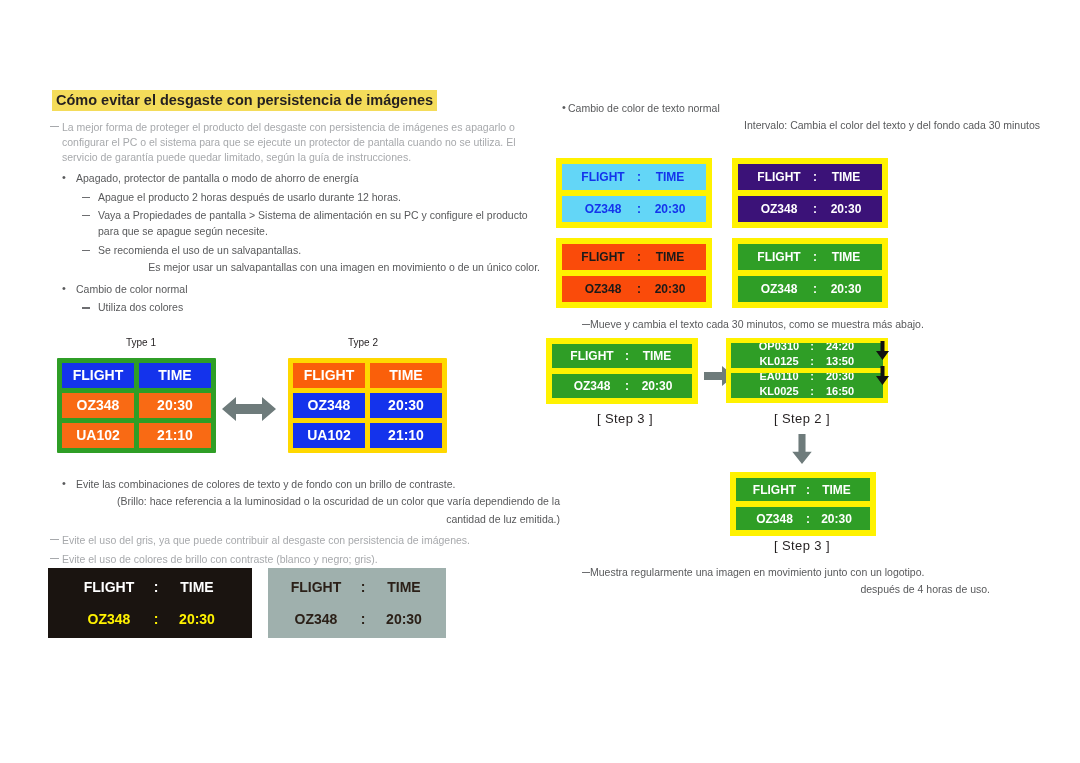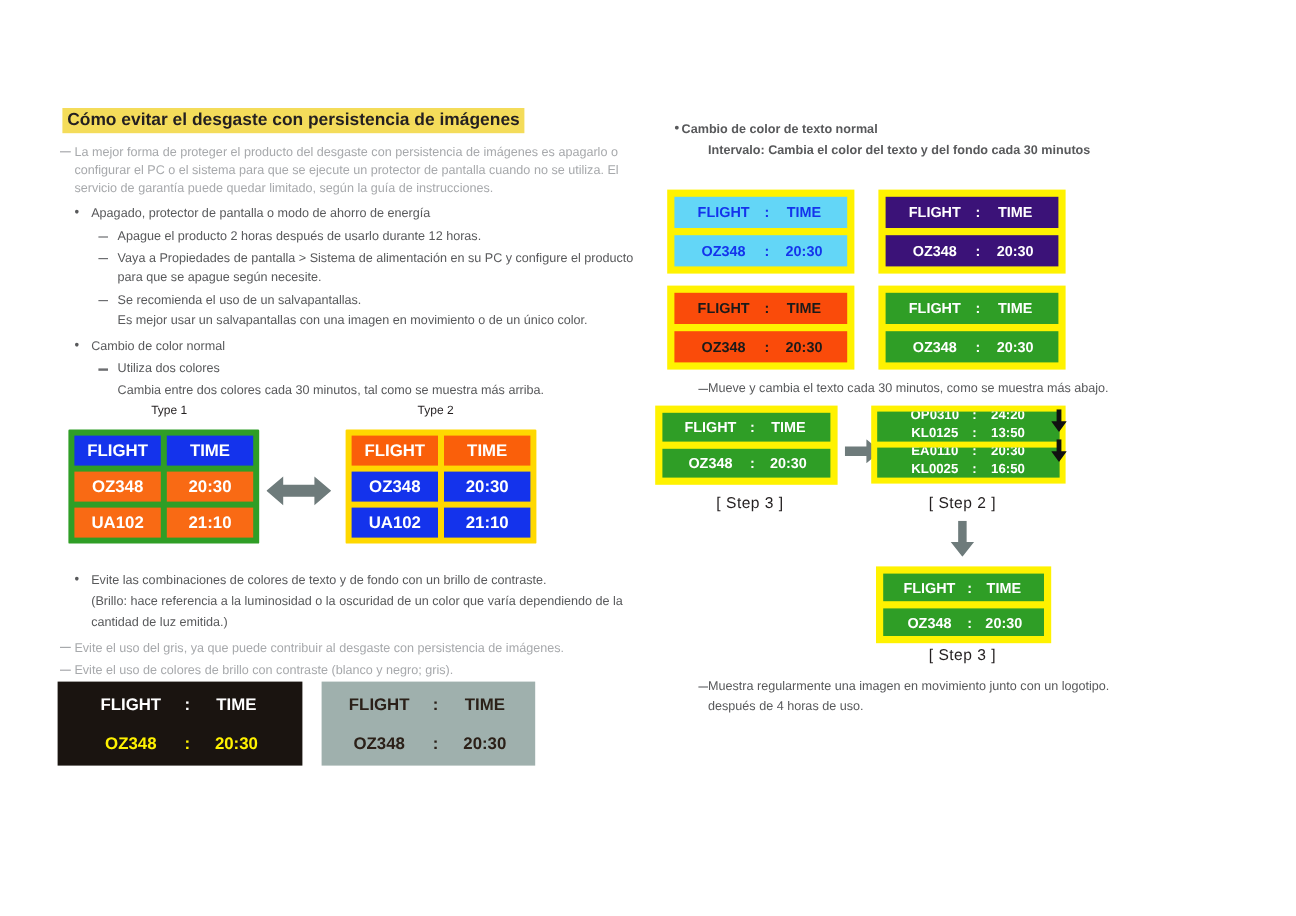--- a/index.html
+++ b/index.html
@@ -11,21 +11,21 @@
     overflow: hidden;
   }
   #page {
     position: relative;
     width: 1080px; height: 763px;
     background: #ffffff;
   }
 
   
   .col-left  { position: absolute; left: 40px;  top: 90px;  width: 500px; }
-  .col-right { position: absolute; left: 540px; top: 90px;  width: 500px; font-weight: bold; }
+  .col-right { position: absolute; left: 540px; top: 90px;  width: 500px; }
 
   .title-wrap { margin: 0 0 8px 12px; }
   .title {
     display: inline;
     font-size: 14.5px;
     font-weight: bold;
     color: #231f20;
     background: #f4dc5a;
     padding: 2px 4px 3px 4px;
     line-height: 1.5;
@@ -77,20 +77,21 @@
     left: 42px; top: 8px;
     width: 8px; height: 1.4px;
     background: #6d6e71;
   }
   .plain {
     font-size: 10.5px;
     color: #58595b;
     line-height: 1.55;
     padding-left: 58px;
     margin: 1px 0 0 0;
+    text-align: right;
   }
   .plain.ind2 { padding-left: 36px; }
 
   
   .board-grid {
     display: inline-block;
     padding: 5px;
     border-radius: 1px;
   }
   .board-grid .row { display: flex; gap: 5px; margin-bottom: 5px; }
@@ -156,21 +157,20 @@
     <div class="dash-note">La mejor forma de proteger el producto del desgaste con persistencia de imágenes es apagarlo o configurar el PC o el sistema para que se ejecute un protector de pantalla cuando no se utiliza. El servicio de garantía puede quedar limitado, según la guía de instrucciones.</div>
 
     <div class="bullet">Apagado, protector de pantalla o modo de ahorro de energía</div>
     <div class="sub">Apague el producto 2 horas después de usarlo durante 12 horas.</div>
     <div class="sub">Vaya a Propiedades de pantalla &gt; Sistema de alimentación en su PC y configure el producto para que se apague según necesite.</div>
     <div class="sub">Se recomienda el uso de un salvapantallas.</div>
     <div class="plain">Es mejor usar un salvapantallas con una imagen en movimiento o de un único color.</div>
 
     <div class="bullet">Cambio de color normal</div>
     <div class="sub">Utiliza dos colores</div>
-    <div class="plain">Cambia entre dos colores cada 30 minutos, tal como se muestra más arriba.</div>
   </div>
 
   <div class="type-label" style="position:absolute;left:96px;top:337px;width:90px;">Type 1</div>
   <div class="type-label" style="position:absolute;left:318px;top:337px;width:90px;">Type 2</div>
 
   <div class="board-grid" style="position:absolute;left:57px;top:358px;background:#2f9e26;">
     <div class="row">
       <div class="cell" style="background:#1433ec;color:#ffffff;">FLIGHT</div>
       <div class="cell" style="background:#1433ec;color:#ffffff;">TIME</div>
     </div>

